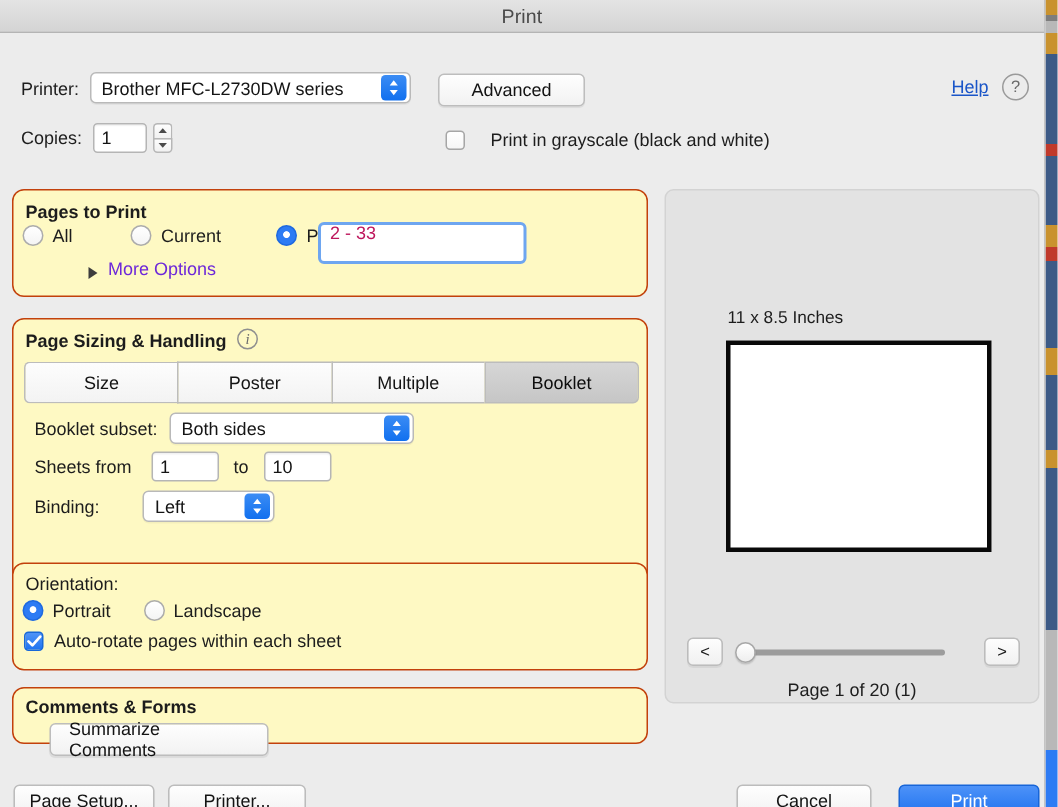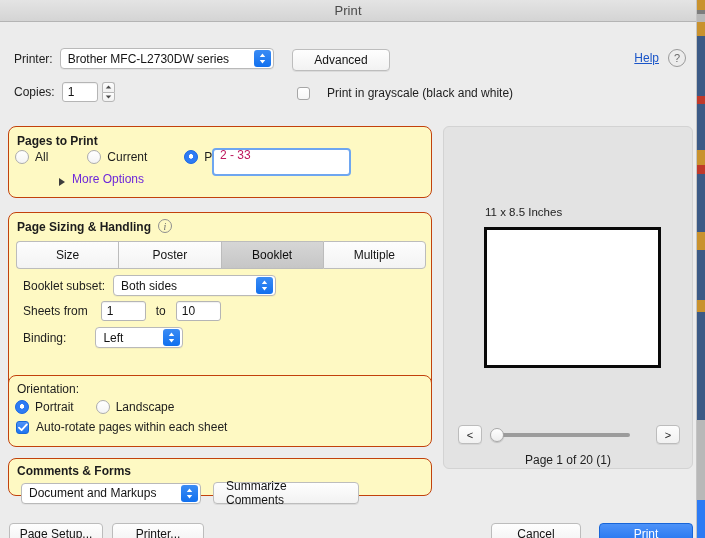--- a/index.html
+++ b/index.html
@@ -428,25 +428,25 @@
         <span>i</span>
       </div>
 
       <div id="segbar">
         <div class="seg">
           <span>Size</span>
         </div>
         <div class="seg">
           <span>Poster</span>
         </div>
+        <div class="seg">
+          <span>Multiple</span>
+        </div>
         <div class="seg active">
           <span>Booklet</span>
-        </div>
-        <div class="seg">
-          <span>Multiple</span>
         </div>
       </div>
 
       <div id="booklet-subset-row">
         <span class="label">Booklet subset:</span>
         <div class="popup" style="width:163px; margin-left:8px;">
           <span>Both sides</span>
           <span class="arrows">
             <svg width="9" height="13" viewBox="0 0 9 13">
               <path d="M4.5 1.5 L7.2 5 L1.8 5 Z" fill="#ffffff"></path>
@@ -499,29 +499,20 @@
             <path d="M1 4.6 L3.6 7.2 L8.8 1.4" stroke="#ffffff" stroke-width="1.8" fill="none" stroke-linecap="round" stroke-linejoin="round"></path>
           </svg>
         </span>
         <span class="label">Auto-rotate pages within each sheet</span>
       </div>
     </div>
 
     <div id="grp-comments" class="group">
       <div id="comments-title" class="group-title">Comments &amp; Forms</div>
       <div id="comments-row">
-        <div class="popup" style="width:180px;">
-          <span>Document and Markups</span>
-          <span class="arrows">
-            <svg width="9" height="13" viewBox="0 0 9 13">
-              <path d="M4.5 1.5 L7.2 5 L1.8 5 Z" fill="#ffffff"></path>
-              <path d="M4.5 11.5 L7.2 8 L1.8 8 Z" fill="#ffffff"></path>
-            </svg>
-          </span>
-        </div>
         <div class="pushbtn" style="margin-left:12px; width:146px; height:22px;">
           <span>Summarize Comments</span>
         </div>
       </div>
     </div>
 
     <div id="preview">
       <div id="paper-label">11 x 8.5 Inches</div>
       <div id="paper"></div>
 

